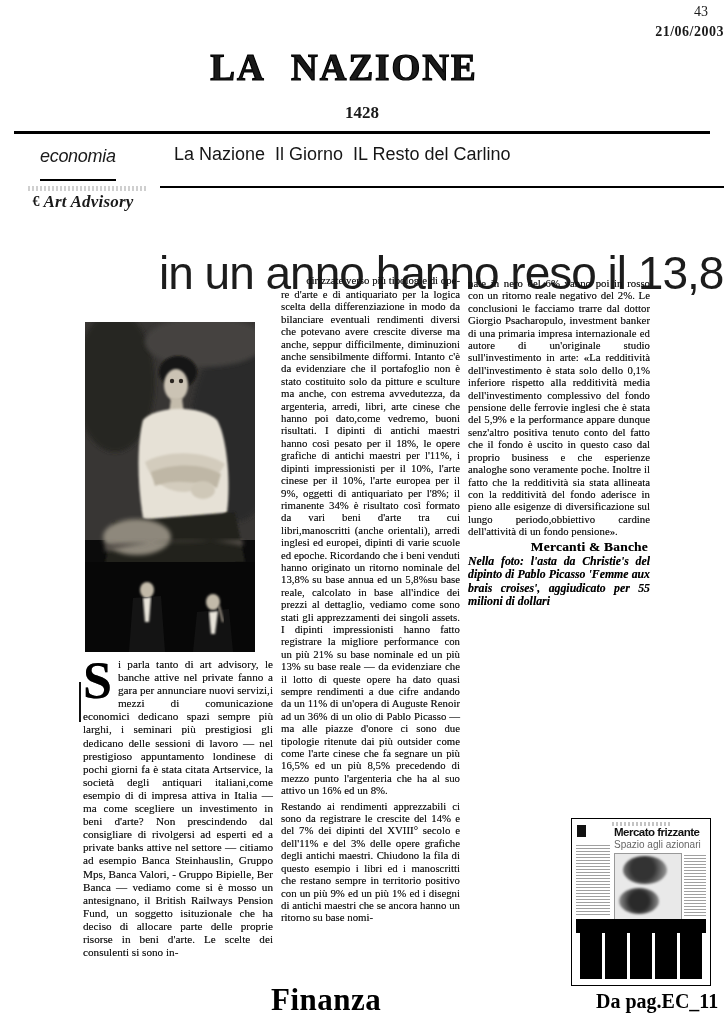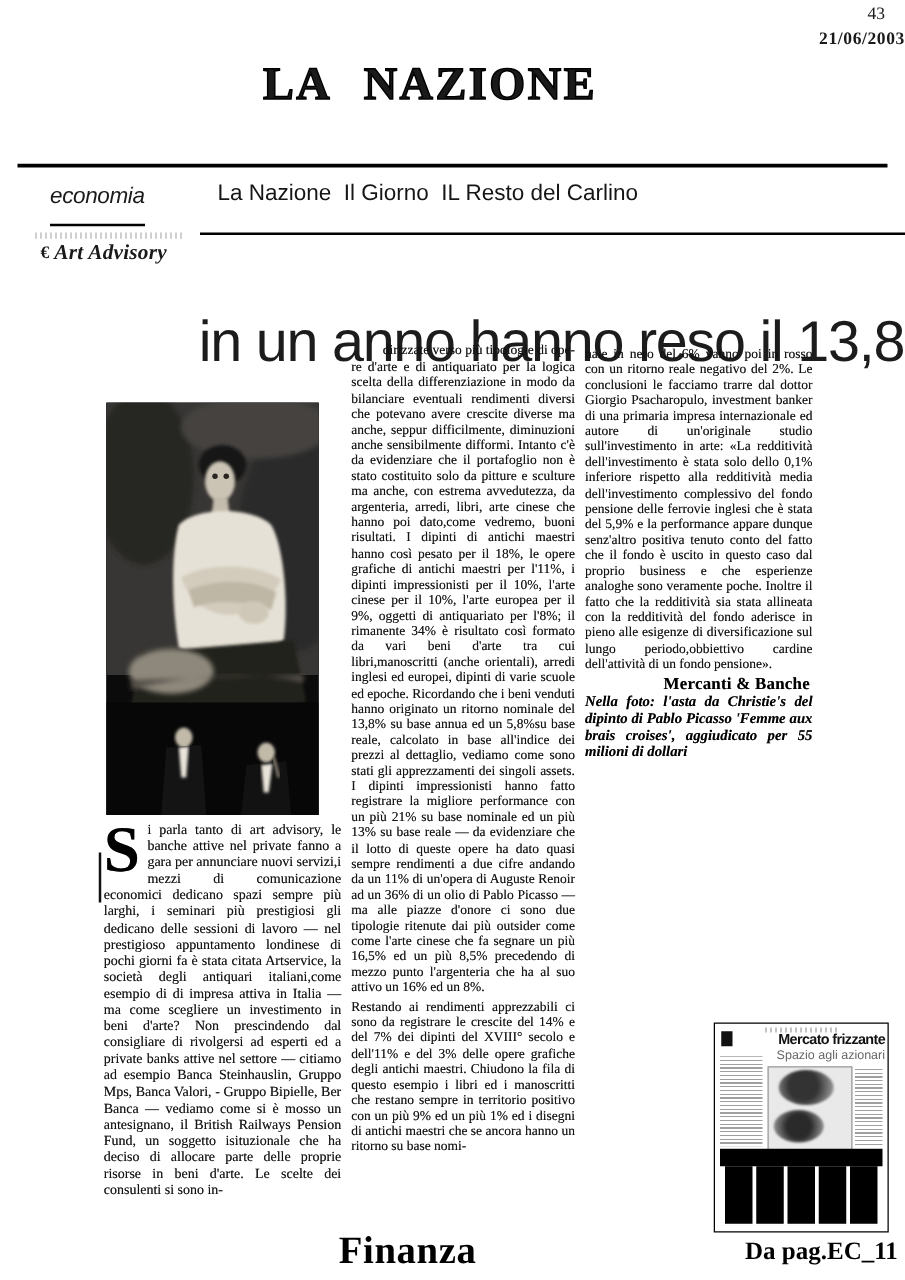--- a/index.html
+++ b/index.html
@@ -1,21 +1,21 @@
 <!DOCTYPE html>
 <html><head>
 <meta charset="utf-8">
 <style>
   html,body{margin:0;padding:0;background:#e8e8e8;}
   #page{
     position:relative;width:724px;height:1024px;background:#ffffff;
     font-family:"Liberation Serif",serif;color:#1a1a1a;overflow:hidden;
     margin:0 auto;
   }
-  .abs{position:absolute;text-align:right;}
+  .abs{position:absolute;}
 
   
   .pageno{top:4px;right:16px;font-size:14px;}
   .date{top:24px;left:0;width:724px;text-align:right;font-weight:bold;font-size:14px;letter-spacing:.5px;}
   .masthead{top:46px;left:0;width:688px;text-align:center;font-weight:bold;font-size:37px;
     letter-spacing:2px;word-spacing:16px;-webkit-text-stroke:1.2px #000;}
   .edition{top:103px;left:0;width:724px;text-align:center;font-weight:bold;font-size:17px;}
   .rule-head{top:131px;left:14px;width:696px;height:3px;background:#000;}
   .economia{top:146px;left:40px;font-family:"Liberation Sans",sans-serif;font-style:italic;
     font-weight:normal;font-size:18px;border-bottom:2.5px solid #000;padding-bottom:12px;letter-spacing:-.3px;}
@@ -84,20 +84,21 @@
   .promo-bars i{position:static;flex:1;background:#000;display:block;}
 </style>
 </head>
 <body>
 
 <div id="page">
 
   <div class="abs pageno">43</div>
   <div class="abs date">21/06/2003</div>
   <div class="abs masthead">LA NAZIONE</div>
+  <div class="abs edition">1428</div>
   <div class="abs rule-head"></div>
   <div class="abs economia">economia</div>
   <div class="abs papersrow">La Nazione  Il Giorno  IL Resto del Carlino</div>
 
   <div class="abs kicker-noise"></div>
   <div class="abs kicker-title"><span class="kicker-logo">€</span> <span>Art Advisory</span></div>
 
   <div class="abs rule-hl"></div>
   <div class="abs hl2">in un anno hanno reso il 13,8%</div>
 

